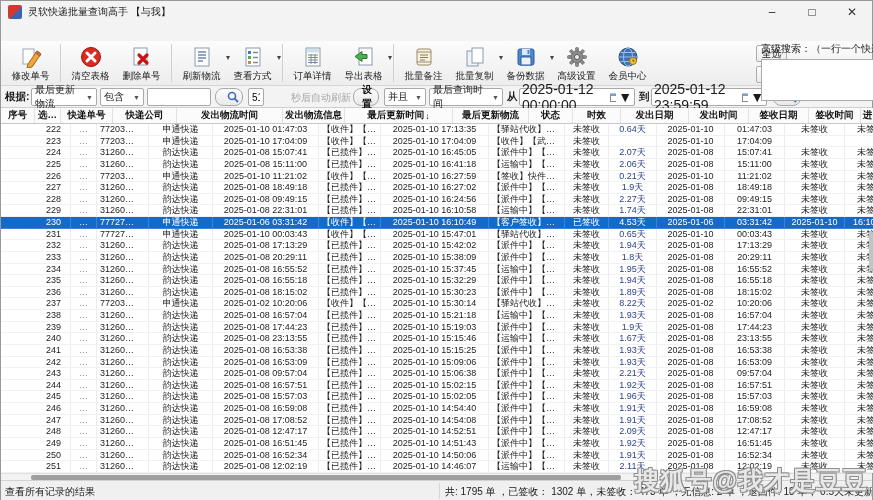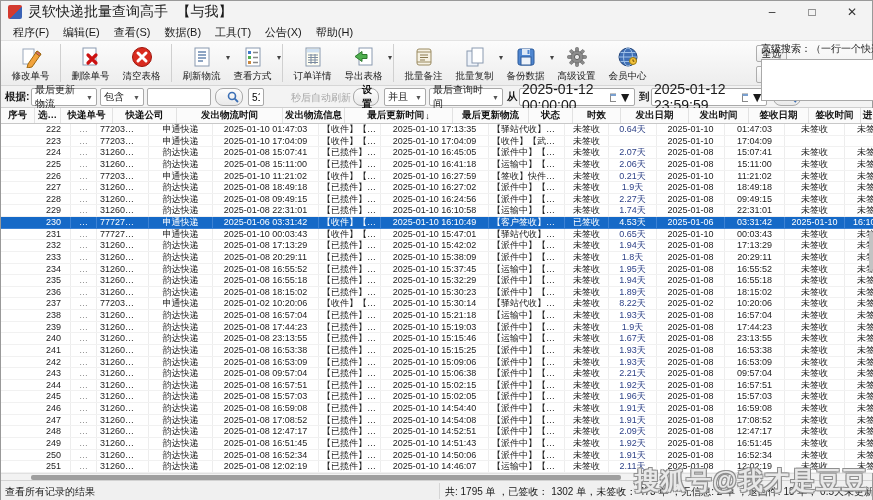--- a/index.html
+++ b/index.html
@@ -3,21 +3,21 @@
 <meta charset="utf-8">
 <style>
   * { margin:0; padding:0; box-sizing:border-box; }
   html,body { width:873px; height:500px; overflow:hidden; }
   body { font-family:"Liberation Sans","DejaVu Sans",sans-serif; background:#e9e9e9; }
   .window { position:relative; width:873px; height:500px; background:#f3f3f3; border:1px solid #999; }
 
   
   .titlebar { position:absolute; top:0; left:0; right:0; height:22px; background:#f3f3f3; display:flex; align-items:center; }
   .app-icon { width:14px; height:14px; margin:0 6px 0 7px; background:linear-gradient(135deg,#d33a2f 0 55%,#3a62b5 55% 100%); border-radius:2px; }
-  .title-text { font-size:14px; color:#1a1a1a;font-family:Liberation Mono, monospace; }
+  .title-text { font-size:10px; color:#1a1a1a; }
   .win-controls { position:absolute; right:0; top:0; height:22px; display:flex; }
   .win-btn { width:40px; height:22px; display:flex; align-items:center; justify-content:center; font-size:12px; color:#333; }
 
   
   .menubar { position:absolute; top:22px; left:0; right:0; height:18px; background:#f3f3f3; display:flex; align-items:center; padding-left:5px; border-bottom:1px solid #e3e3e3; }
   .menu-item { font-size:11px; color:#1a1a1a; padding:0 7px; height:18px; line-height:18px; }
 
   
   .toolbar { position:absolute; top:40px; left:0; right:0; height:45px; background:linear-gradient(#fcfcfc,#ededed); border-bottom:1px solid #d6d6d6; display:flex; align-items:center; padding-left:4px; }
   .tb-btn { position:relative; width:51px; height:42px; display:flex; flex-direction:column; align-items:center; justify-content:flex-start; padding-top:2px; border:1px solid transparent; border-radius:2px; }
@@ -79,59 +79,50 @@
   <div class="titlebar">
     <div class="app-icon"></div>
     <div class="title-text">灵软快递批量查询高手 【与我】</div>
     <div class="win-controls">
       <div class="win-btn">–</div>
       <div class="win-btn">□</div>
       <div class="win-btn">✕</div>
     </div>
   </div>
 
-  <div class="menubar">
-    <span class="menu-item">程序(F)</span>
-    <span class="menu-item">编辑(E)</span>
-    <span class="menu-item">查看(S)</span>
-    <span class="menu-item">数据(B)</span>
-    <span class="menu-item">工具(T)</span>
-    <span class="menu-item">公告(X)</span>
-    <span class="menu-item">帮助(H)</span>
-  </div>
 
   <div class="toolbar">
     <div class="tb-btn">
       <span class="ticon">
         <svg width="22" height="22">
             <rect x="3" y="3" width="11" height="15" fill="#fff" stroke="#9aa8bc"></rect>
             <path d="M8 18 L17 5 L21 8 L12 21 L7 22 Z" fill="#f2a33c" stroke="#a06a10"></path>
             <path d="M17 5 L21 8 L19.5 10 L15.5 7 Z" fill="#d46a6a" stroke="#a06a10"></path>
           </svg>
       </span>
       <span class="tlabel">修改单号</span>
     </div>
     <div class="tb-sep"></div>
     <div class="tb-btn">
       <span class="ticon">
         <svg width="22" height="22">
+            <circle cx="11" cy="11" r="9.5" fill="#d92b1f" stroke="#9e150c"></circle>
+            <path d="M7 7 L15 15 M15 7 L7 15" stroke="#fff" stroke-width="3" stroke-linecap="round"></path>
+          </svg>
+      </span>
+      <span class="tlabel">清空表格</span>
+    </div>
+    <div class="tb-btn">
+      <span class="ticon">
+        <svg width="22" height="22">
             <rect x="3" y="2" width="13" height="17" fill="#fff" stroke="#8a9ab0"></rect>
             <path d="M8 9 L16 17 M16 9 L8 17" stroke="#cc1111" stroke-width="3.2" stroke-linecap="round"></path>
           </svg>
       </span>
       <span class="tlabel">删除单号</span>
-    </div>
-    <div class="tb-btn">
-      <span class="ticon">
-        <svg width="22" height="22">
-            <circle cx="11" cy="11" r="9.5" fill="#d92b1f" stroke="#9e150c"></circle>
-            <path d="M7 7 L15 15 M15 7 L7 15" stroke="#fff" stroke-width="3" stroke-linecap="round"></path>
-          </svg>
-      </span>
-      <span class="tlabel">清空表格</span>
     </div>
     <div class="tb-sep"></div>
     <div class="tb-btn">
       <span class="ticon">
         <svg width="22" height="22">
             <rect x="4" y="2" width="14" height="18" fill="#fff" stroke="#8a9ab0"></rect>
             <path d="M7 6 h8 M7 9 h8 M7 12 h8 M7 15 h5" stroke="#6a88b0" stroke-width="1.4"></path>
           </svg>
       </span>
       <span class="tlabel">刷新物流</span>

